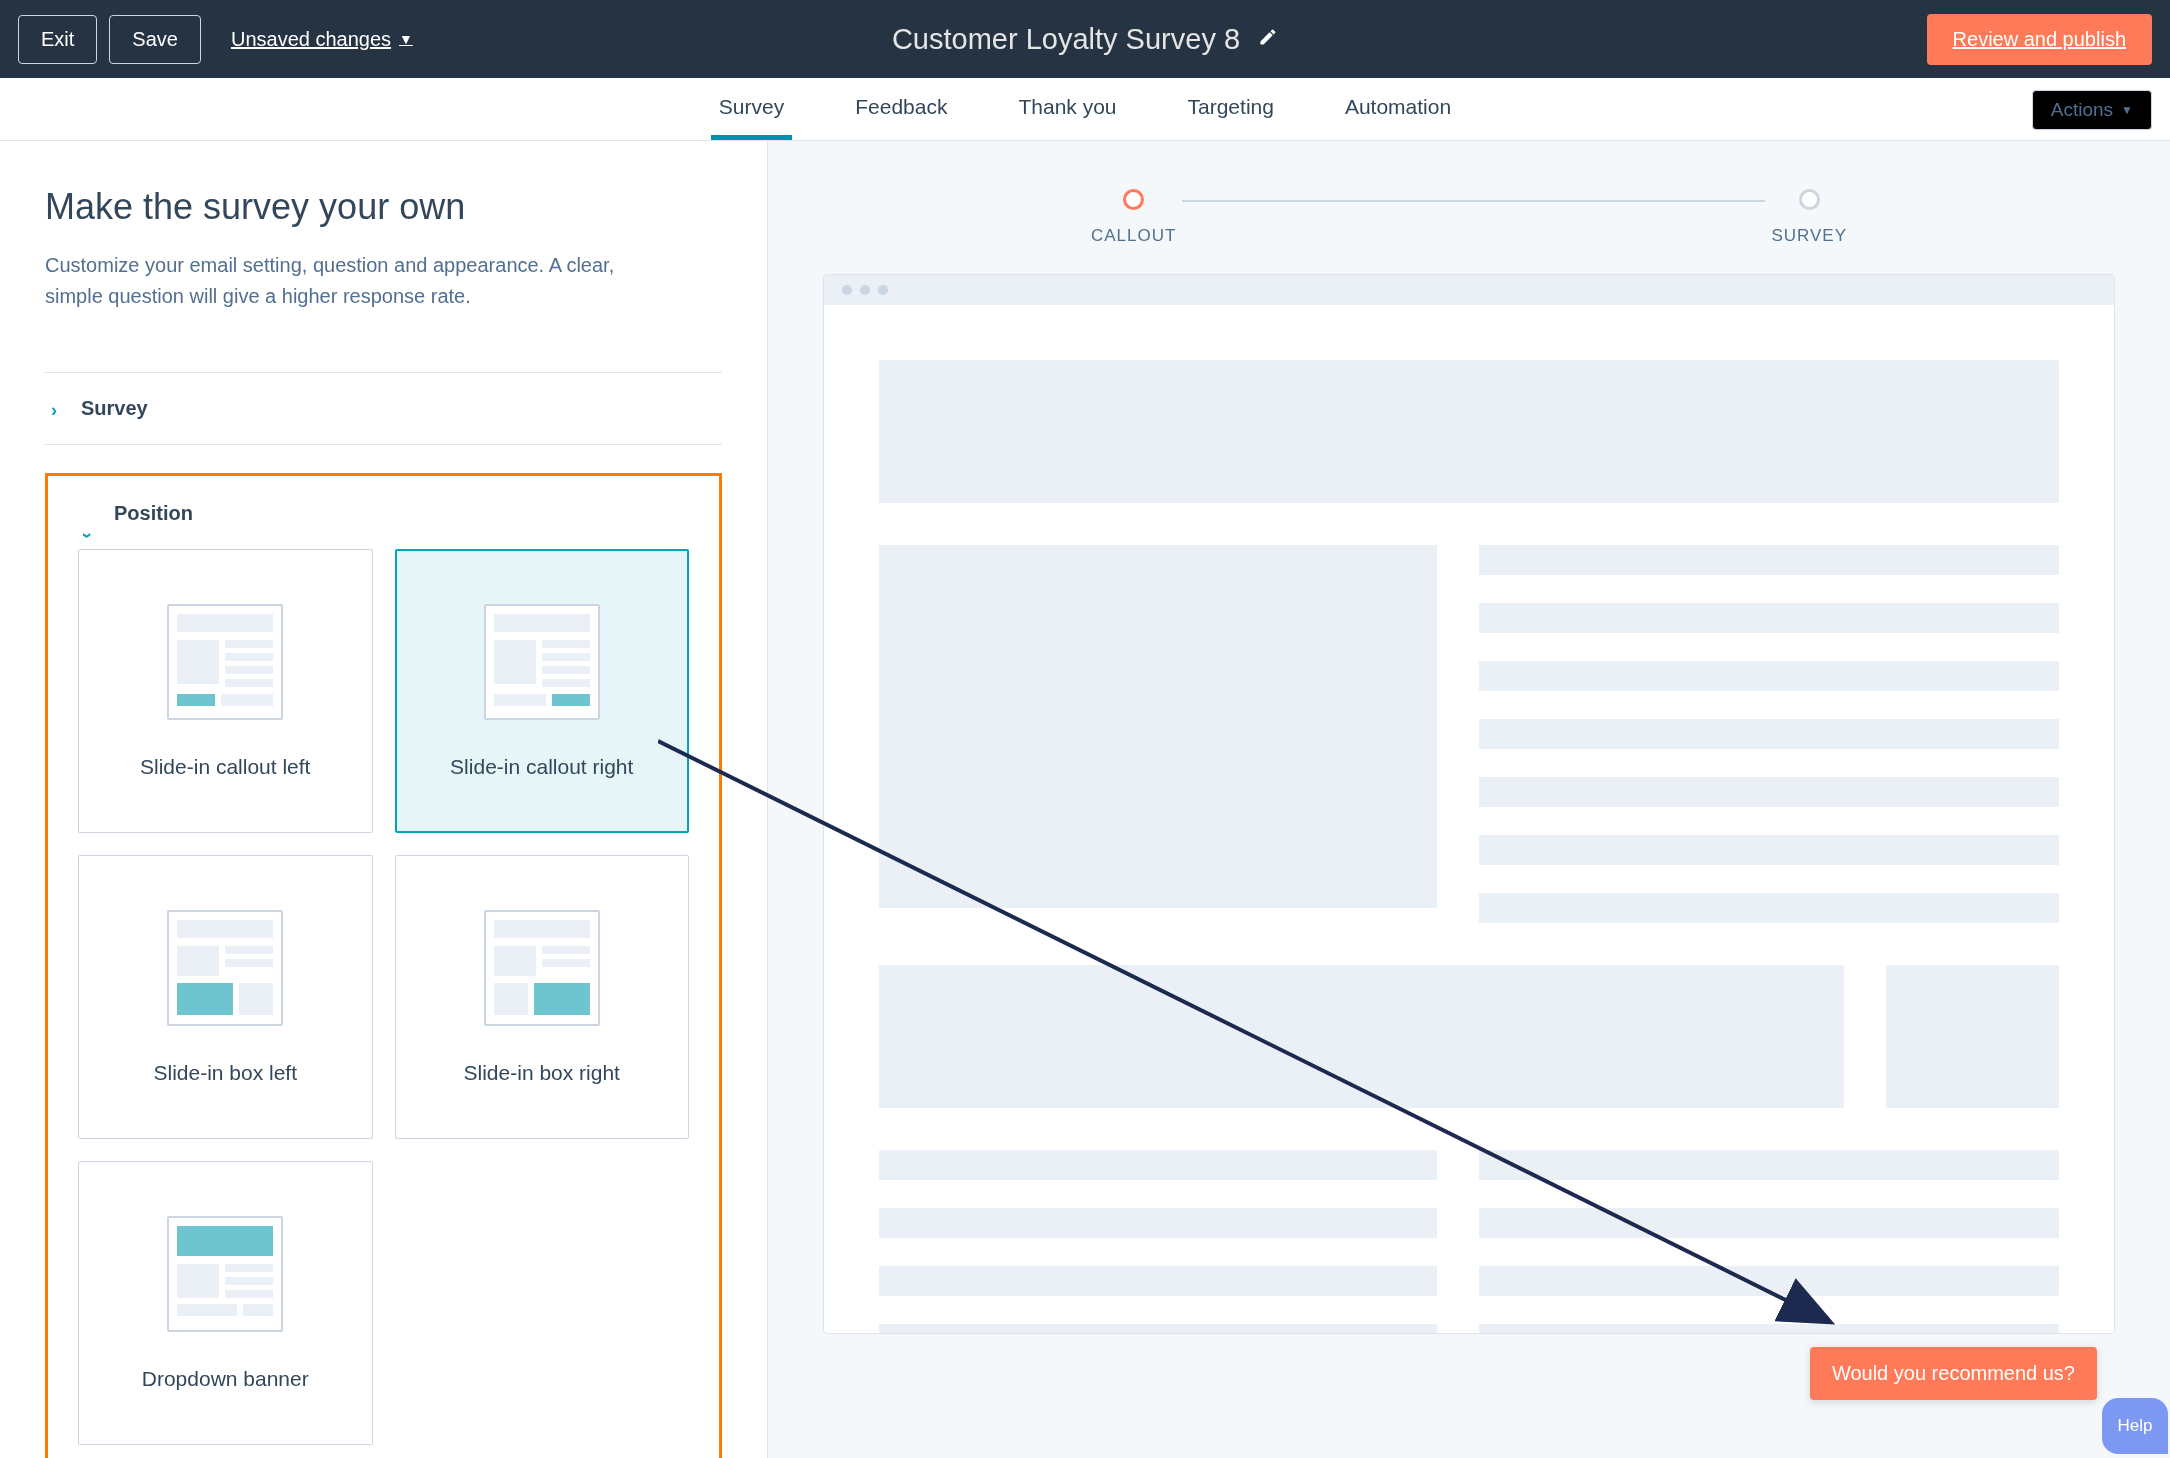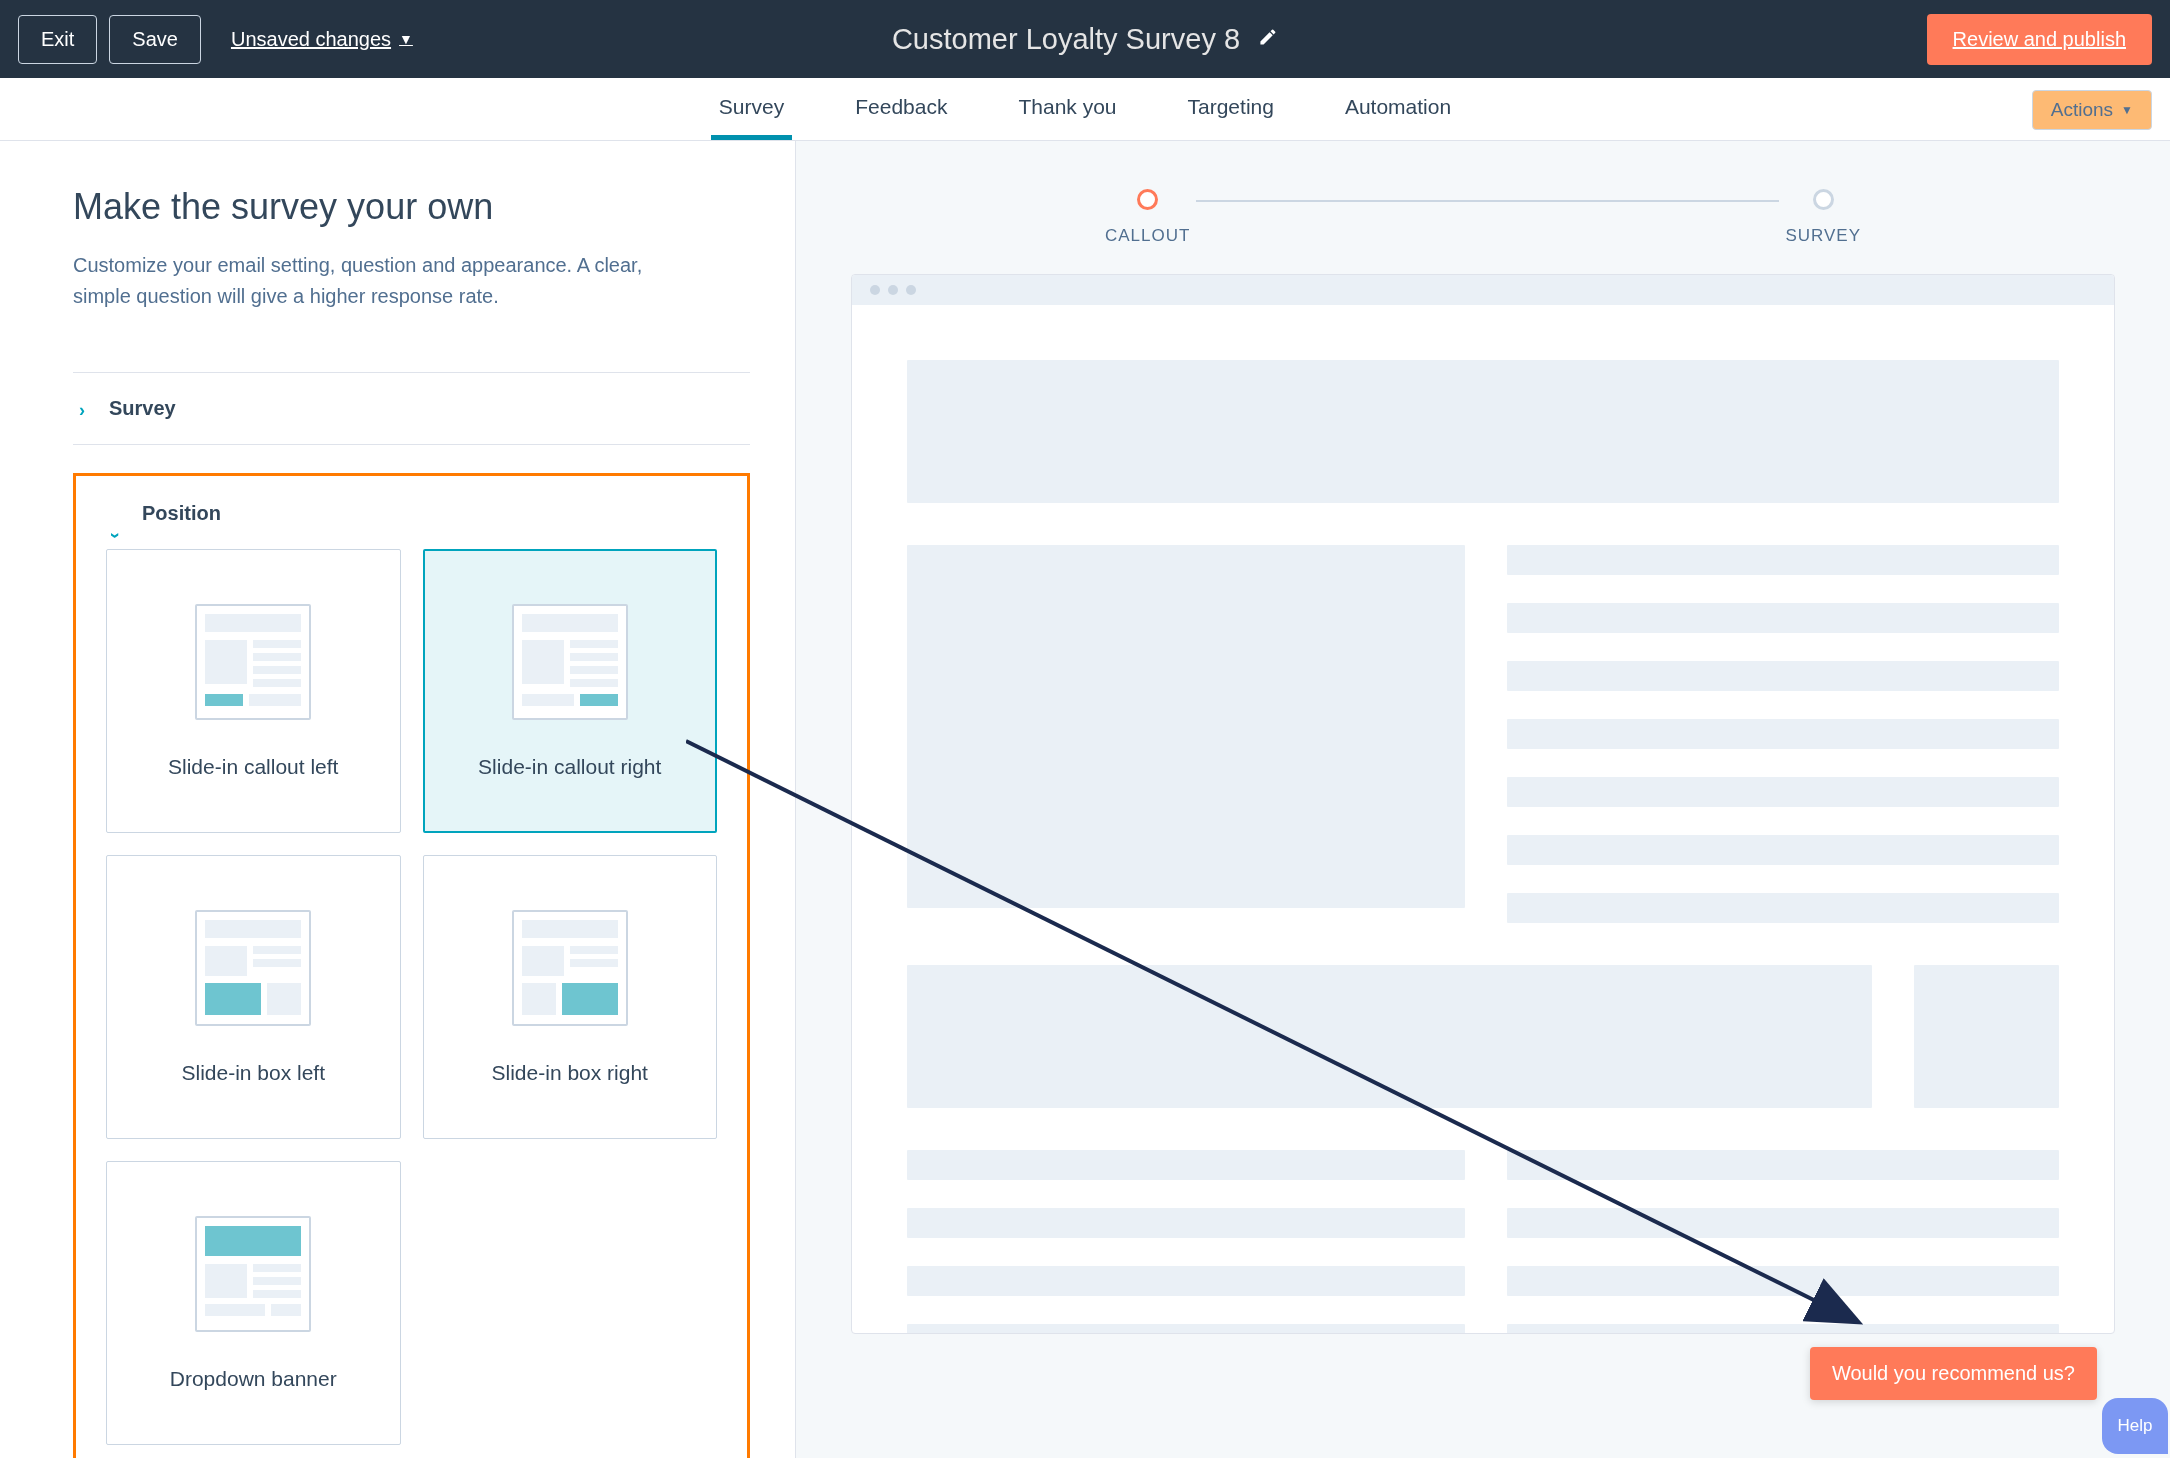--- a/index.html
+++ b/index.html
@@ -13,25 +13,25 @@
 .topbar .title-wrap { position: absolute; left: 50%; transform: translateX(-50%); display: flex; align-items: center; gap: 18px; }
 .topbar .title { color: #e5e5e5; font-size: 29px; font-weight: 400; }
 .topbar .edit-icon { color: #fff; cursor: pointer; }
 .topbar .btn-primary { margin-left: auto; background: #ff7a59; color: #fff; border: none; padding: 14px 26px; font-size: 20px; border-radius: 4px; cursor: pointer; text-decoration: underline; }
 
 
 .tabrow { height: 63px; border-bottom: 1px solid #dfe3eb; display: flex; align-items: stretch; justify-content: center; position: relative; background: #fff; }
 .tabrow .tabs { display: flex; gap: 55px; align-items: stretch; }
 .tabrow .tab { display: flex; align-items: center; font-size: 21px; color: #33475b; cursor: pointer; border-bottom: 5px solid transparent; padding: 0 8px; }
 .tabrow .tab.active { border-bottom-color: #0091ae; font-weight: 500; }
-.tabrow .actions-btn { position: absolute; right: 18px; top: 12px; border: 1px solid #cbd6e2; background: #fdba74; padding: 8px 18px; font-size: 19px; color: #516f90; border-radius: 4px; cursor: pointer; display: inline-flex; align-items: center; gap: 8px; }
+.tabrow .actions-btn { position: absolute; right: 18px; top: 12px; border: 1px solid #cbd6e2; background: #000000; padding: 8px 18px; font-size: 19px; color: #516f90; border-radius: 4px; cursor: pointer; display: inline-flex; align-items: center; gap: 8px; }
 
 
 .main { display: flex; height: calc(100% - 141px); }
-.sidebar { width: 768px; border-right: 1px solid #dfe3eb; padding: 45px 45px 0 45px; overflow: hidden; background: #fff; margin-left: 28px; }
+.sidebar { width: 768px; border-right: 1px solid #dfe3eb; padding: 45px 45px 0 45px; overflow: hidden; background: #fff; }
 .preview { flex: 1; background: #f5f8fa; position: relative; }
 
 .sidebar h1 { font-size: 36px; font-weight: 500; color: #33475b; margin-bottom: 22px; }
 .sidebar .desc { font-size: 20px; color: #516f90; line-height: 1.55; max-width: 600px; }
 
 .accordion { margin-top: 60px; }
 .acc-item { border-top: 1px solid #dfe3eb; }
 .acc-item:last-child { border-bottom: 1px solid #dfe3eb; }
 .acc-header { padding: 24px 0 24px 36px; font-size: 20px; font-weight: 600; color: #33475b; cursor: pointer; position: relative; }
 .acc-header .chev { position: absolute; left: 6px; top: 27px; color: #00a4bd; font-size: 18px; }

